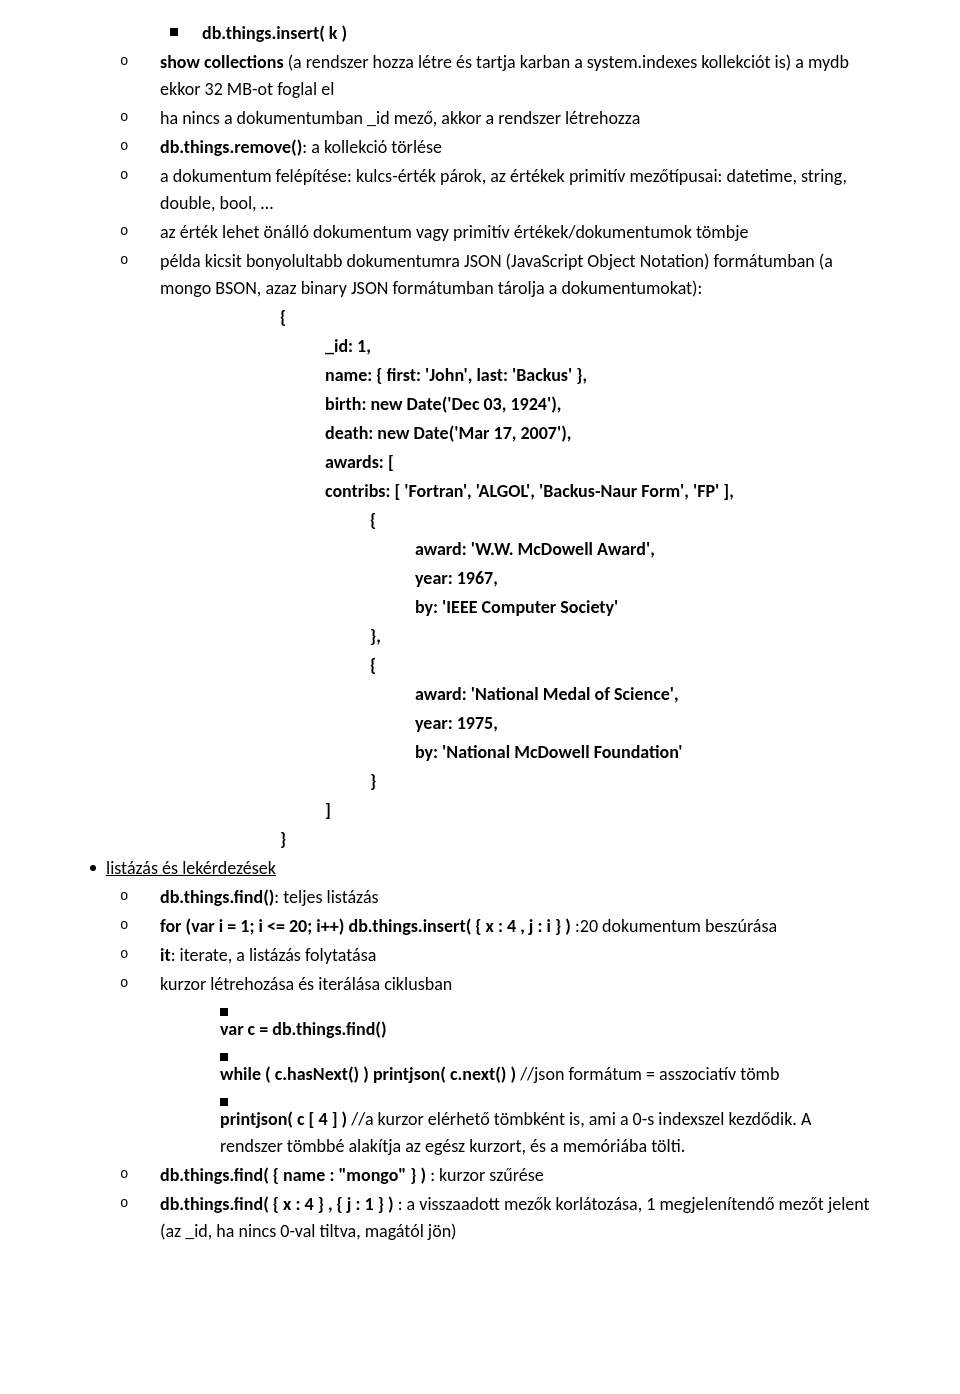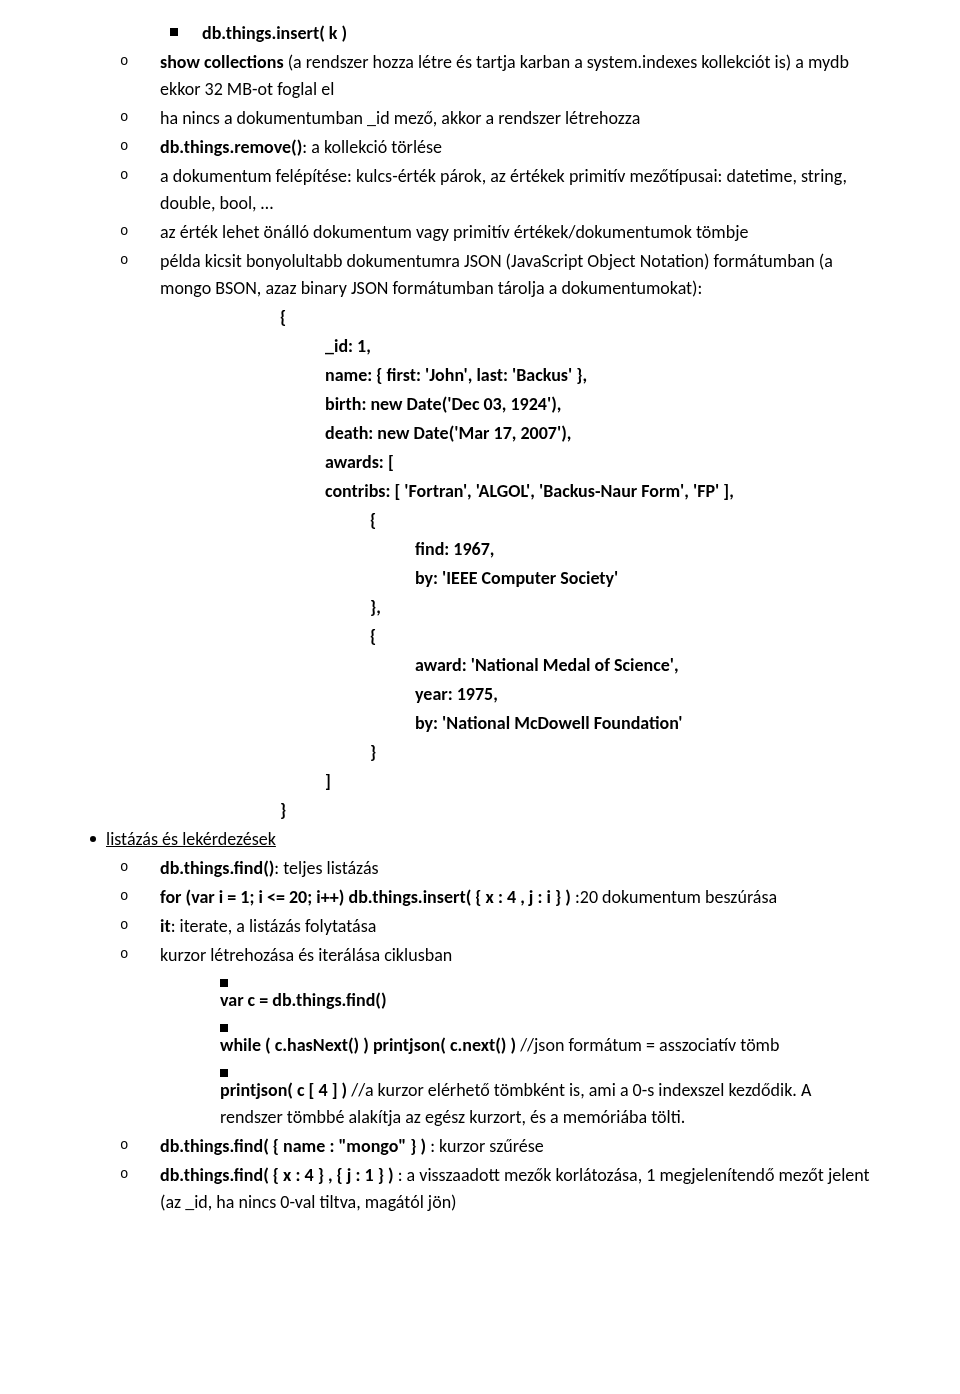--- a/index.html
+++ b/index.html
@@ -77,21 +77,24 @@
     <div class="line indent-code2">
       <div class="content"><b>awards: [</b></div>
     </div>
     <div class="line indent-code2">
       <div class="content"><b>contribs: [ 'Fortran', 'ALGOL', 'Backus-Naur Form', 'FP' ],</b></div>
     </div>
     <div class="line indent-code3">
       <div class="content"><b>{</b></div>
     </div>
     <div class="line indent-code4">
-      <div class="content"><b>find: 1967,</b></div>
+      <div class="content"><b>award: 'W.W. McDowell Award',</b></div>
+    </div>
+    <div class="line indent-code4">
+      <div class="content"><b>year: 1967,</b></div>
     </div>
     <div class="line indent-code4">
       <div class="content"><b>by: 'IEEE Computer Society'</b></div>
     </div>
     <div class="line indent-code3">
       <div class="content"><b>},</b></div>
     </div>
     <div class="line indent-code3">
       <div class="content"><b>{</b></div>
     </div>

